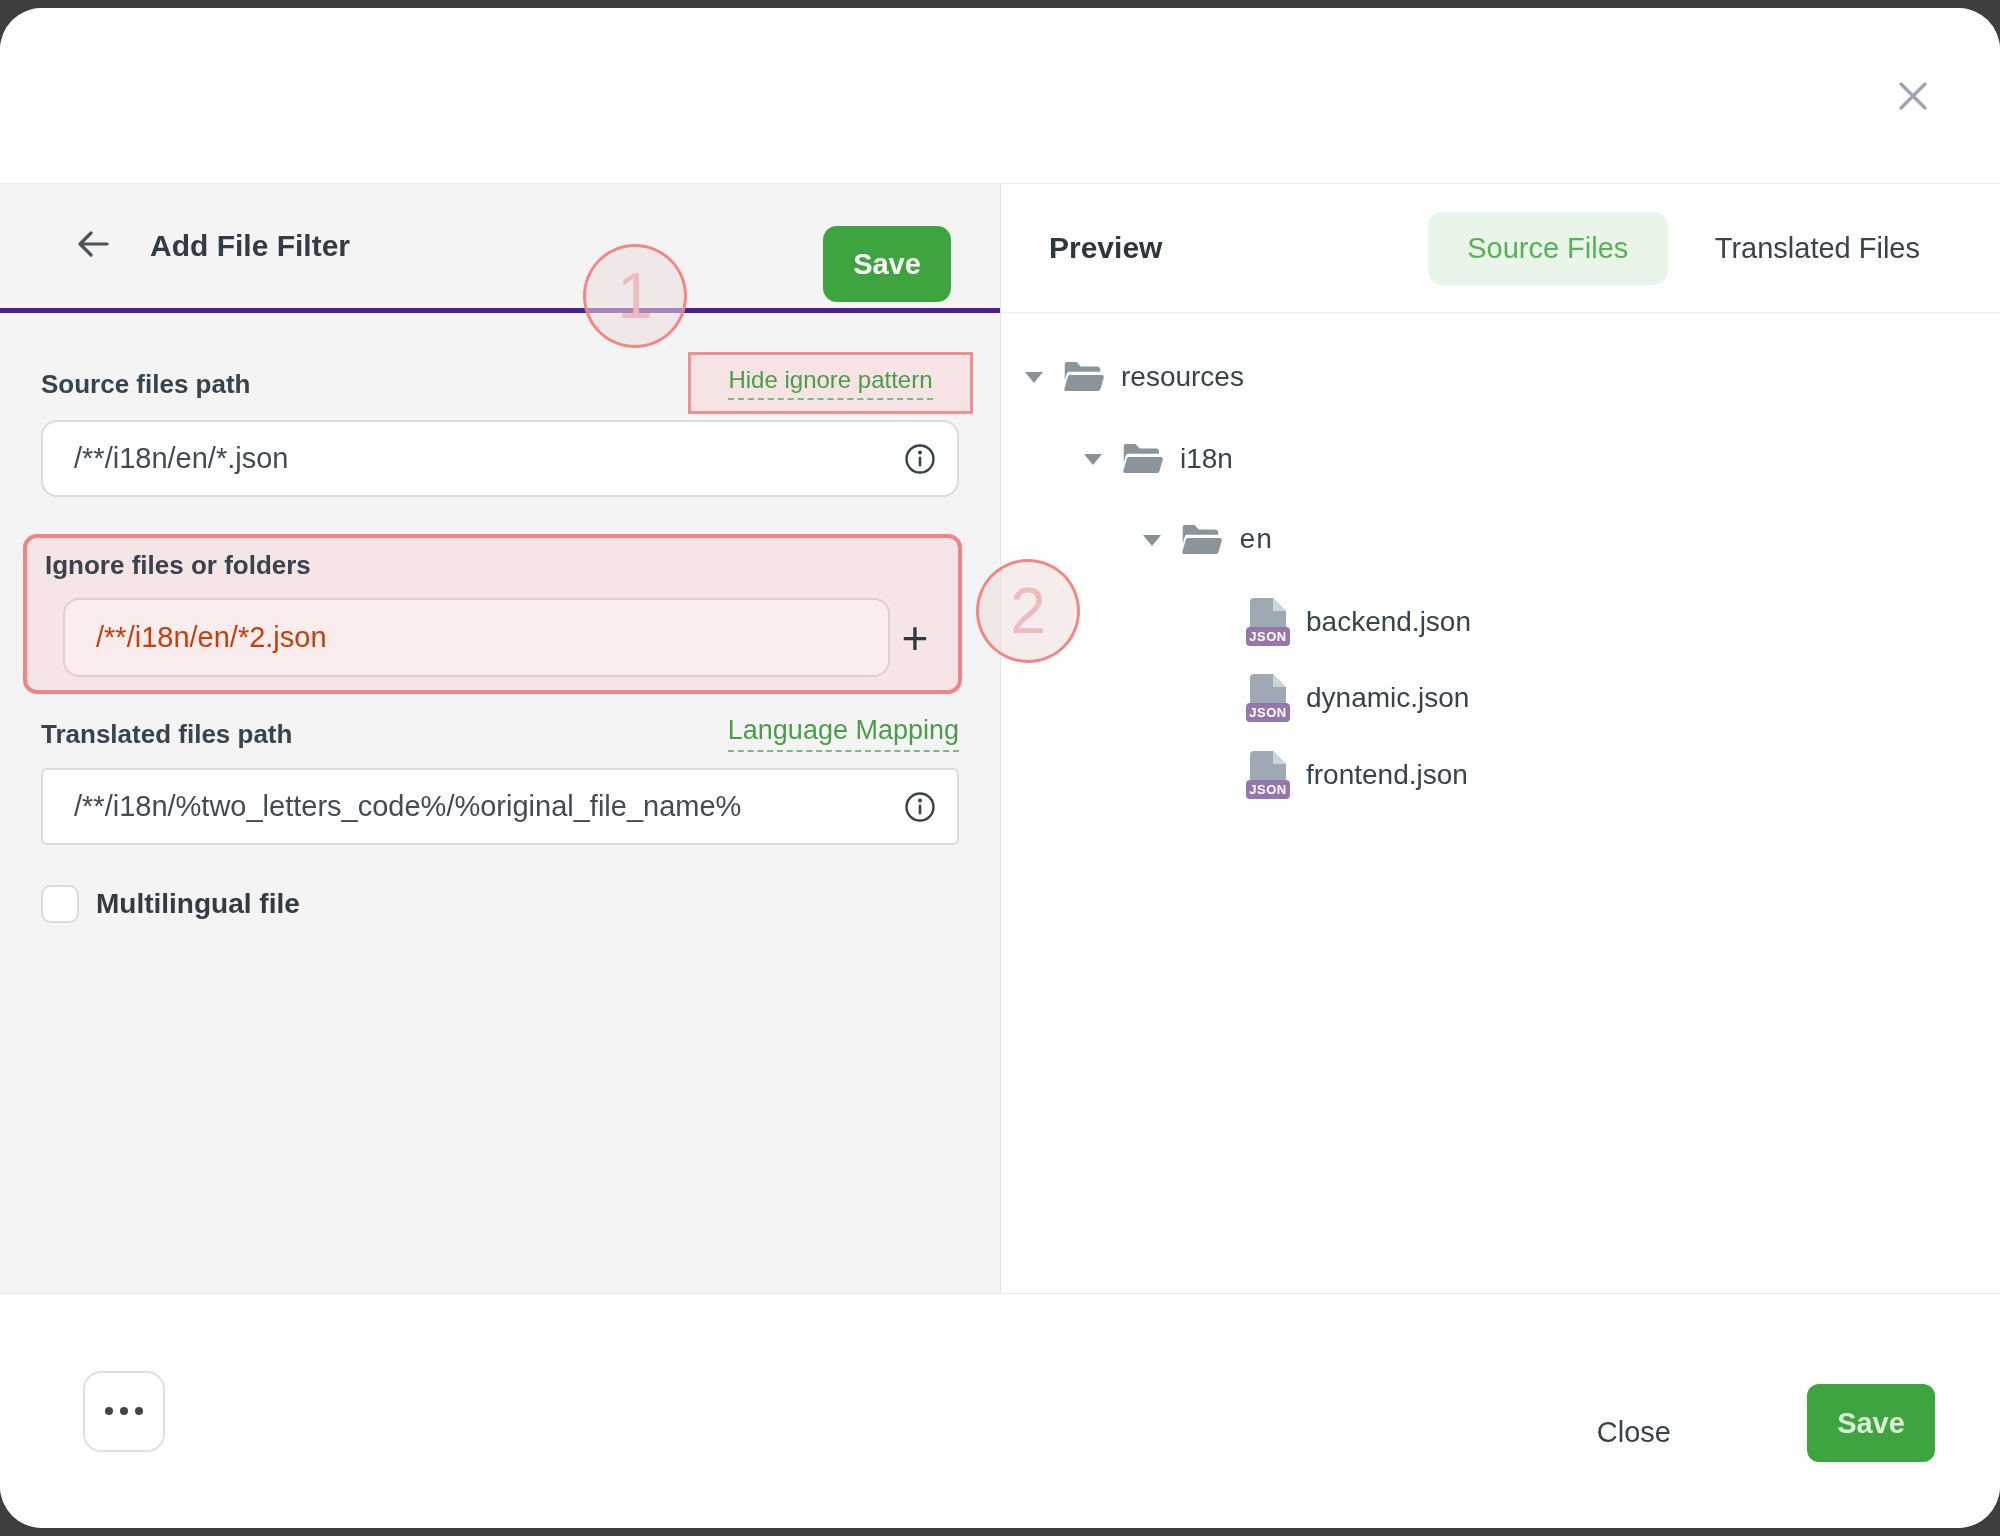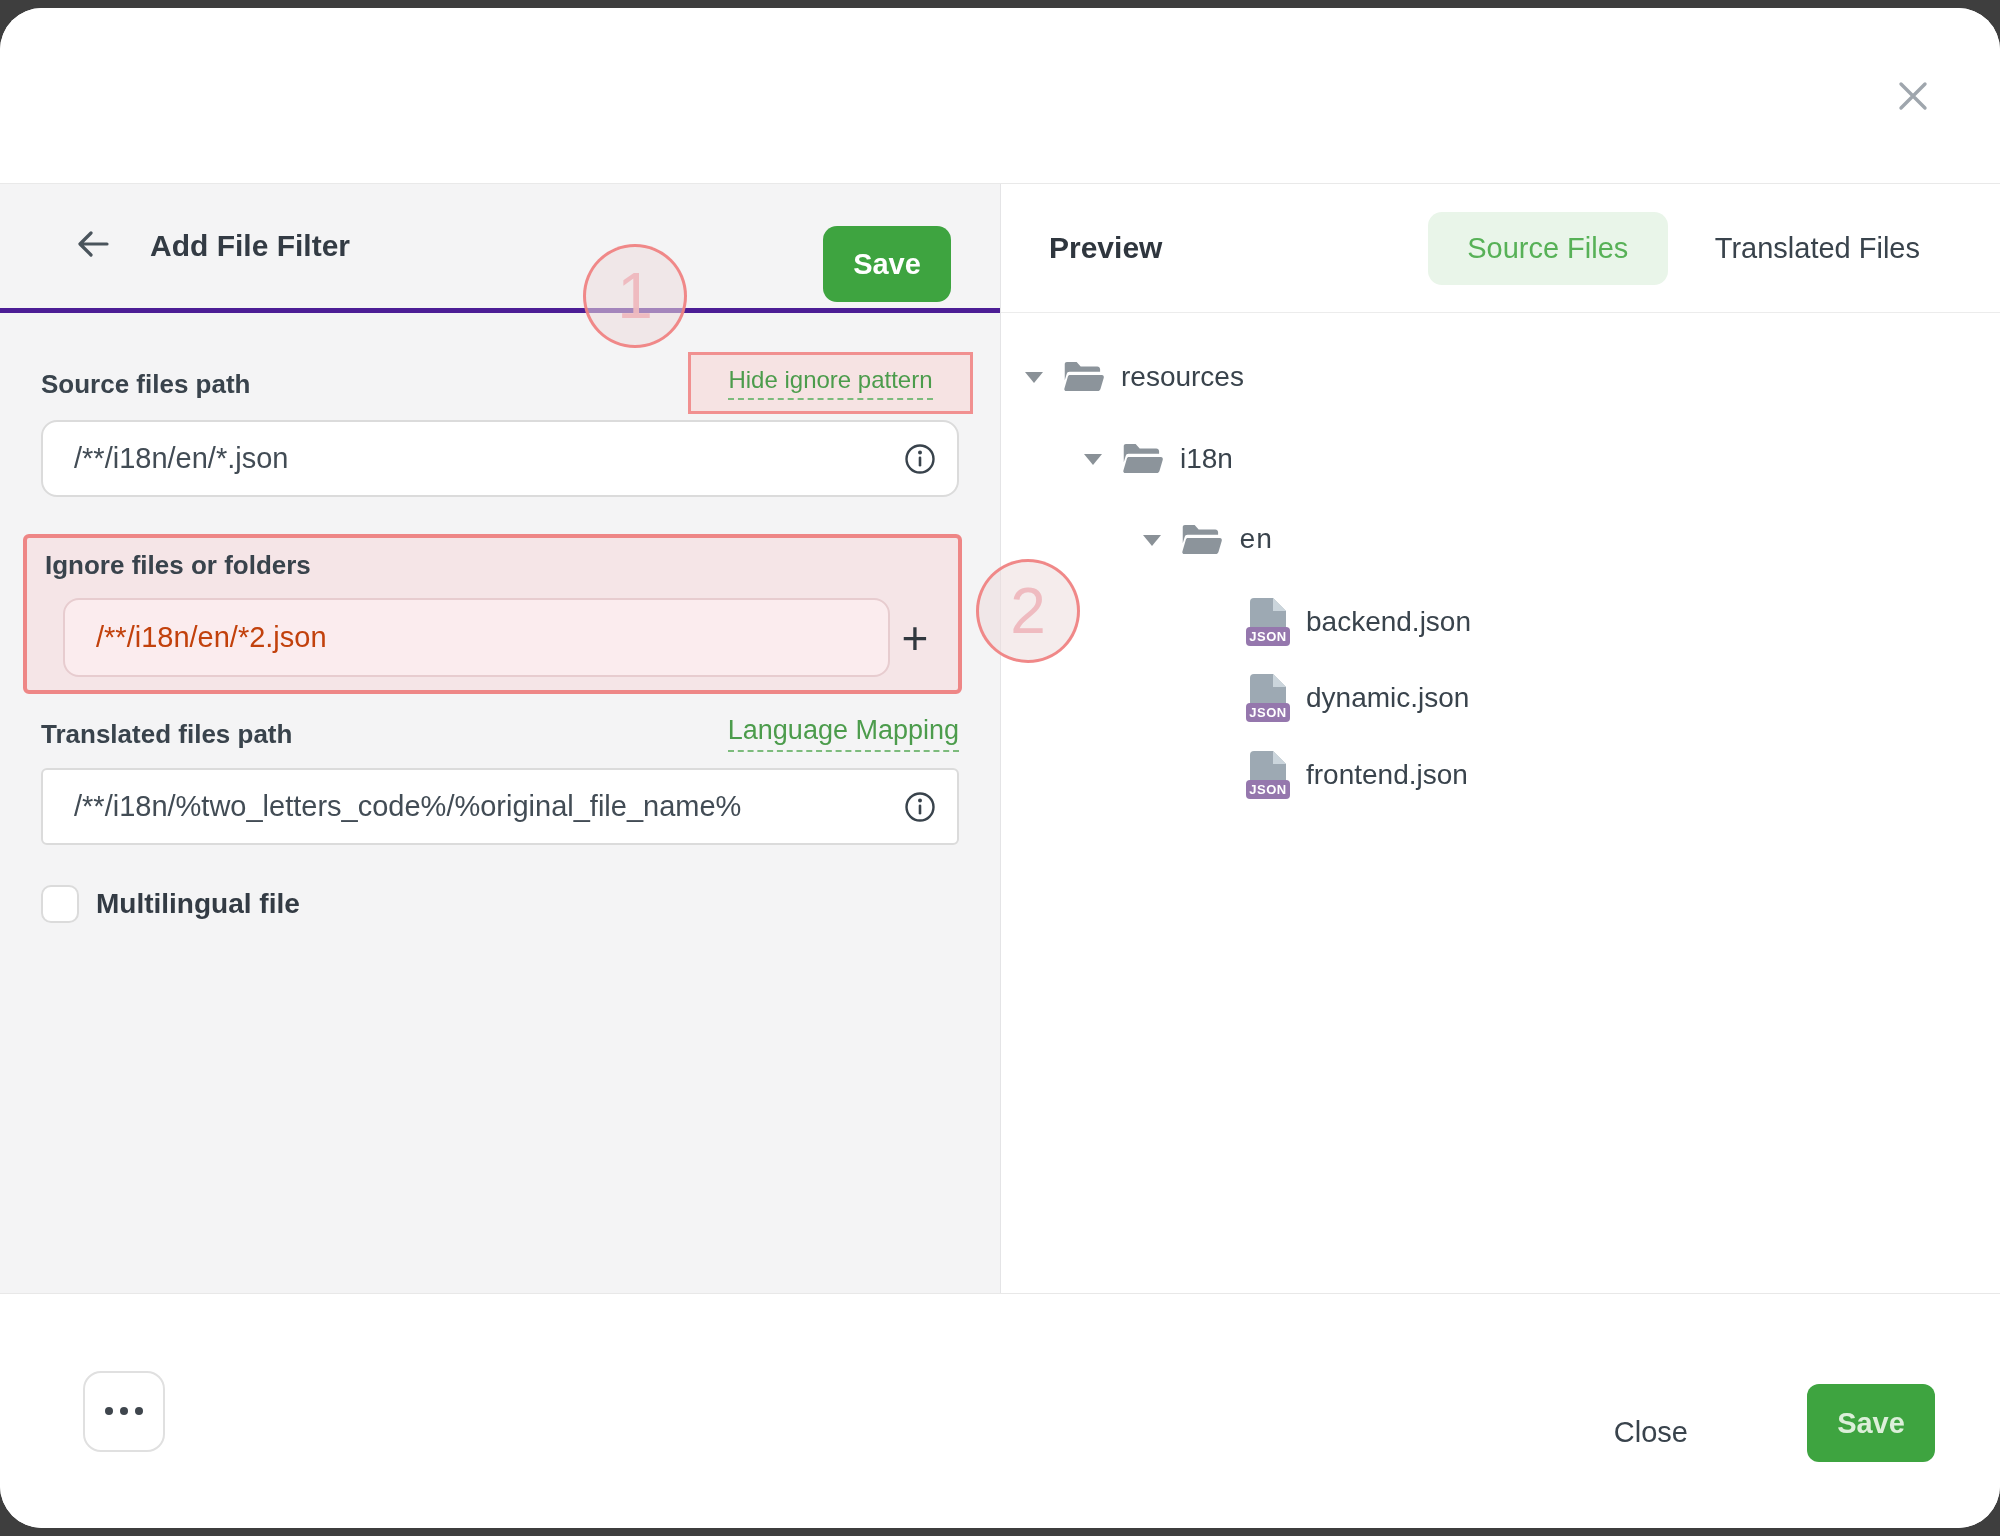--- a/index.html
+++ b/index.html
@@ -54,21 +54,21 @@
   }
   .text-input {
     position:absolute; left:41px; width:918px; height:77px;
     background:#fff; border:2px solid #DBDBDB; border-radius:16px;
     font-size:29px; color:#424C55; font-family:inherit;
     padding:0 80px 0 31px; outline:none;
   }
   .info-icon { position:absolute; width:34px; height:34px; cursor:pointer; }
   .ignore-box {
     position:absolute; left:23px; top:221px; width:939px; height:160px;
-    border:4px solid #EE8686; border-radius:6px; background:rgba(246,216,219,.55);
+    border:4px solid #EE8686; border-radius:14px; background:rgba(246,216,219,.55);
   }
   .ignore-box .field-label { left:18px; top:12px; }
   .ignore-input {
     position:absolute; left:36px; top:60px; width:827px; height:79px;
     background:#FBECEE; border:2px solid #E7CCCF; border-radius:16px;
     font-size:29px; color:#c2410c; font-family:inherit; padding:0 31px; outline:none;
   }
   .add-btn {
     position:absolute; right:10px; top:60px; width:66px; height:79px;
     display:flex; align-items:center; justify-content:center;
@@ -108,21 +108,21 @@
   .footer {
     height:235px; background:#fff; border-top:1px solid #E8E8E8;
     display:flex; align-items:center; position:relative;
   }
   .more-btn {
     position:absolute; left:83px; top:97px; width:82px; height:81px;
     background:#fff; border:2px solid #E0E0E0; border-radius:18px;
     display:flex; align-items:center; justify-content:center; gap:7px; cursor:pointer;
   }
   .more-btn i { width:8px; height:8px; border-radius:50%; background:#3F464D; }
-  .close-link { position:absolute; right:312px; top:1416px; font-size:29px; font-weight:500; color:#39434C; cursor:pointer; }
+  .close-link { position:absolute; right:329px; top:1416px; font-size:29px; font-weight:500; color:#39434C; cursor:pointer; }
   .save-btn-bottom {
     position:absolute; right:65px; top:1384px; width:128px; height:78px;
     background:#3EA440; border:none; border-radius:12px;
     color:#DCEFD9; font-size:29px; font-weight:600; font-family:inherit; cursor:pointer;
   }
   .close-link, .save-btn-bottom { z-index:5; }
   
   .step-circle {
     position:absolute; width:104px; height:104px; border-radius:50%;
     border:3px solid rgba(240,125,125,.9); background:rgba(236,221,221,.55);

